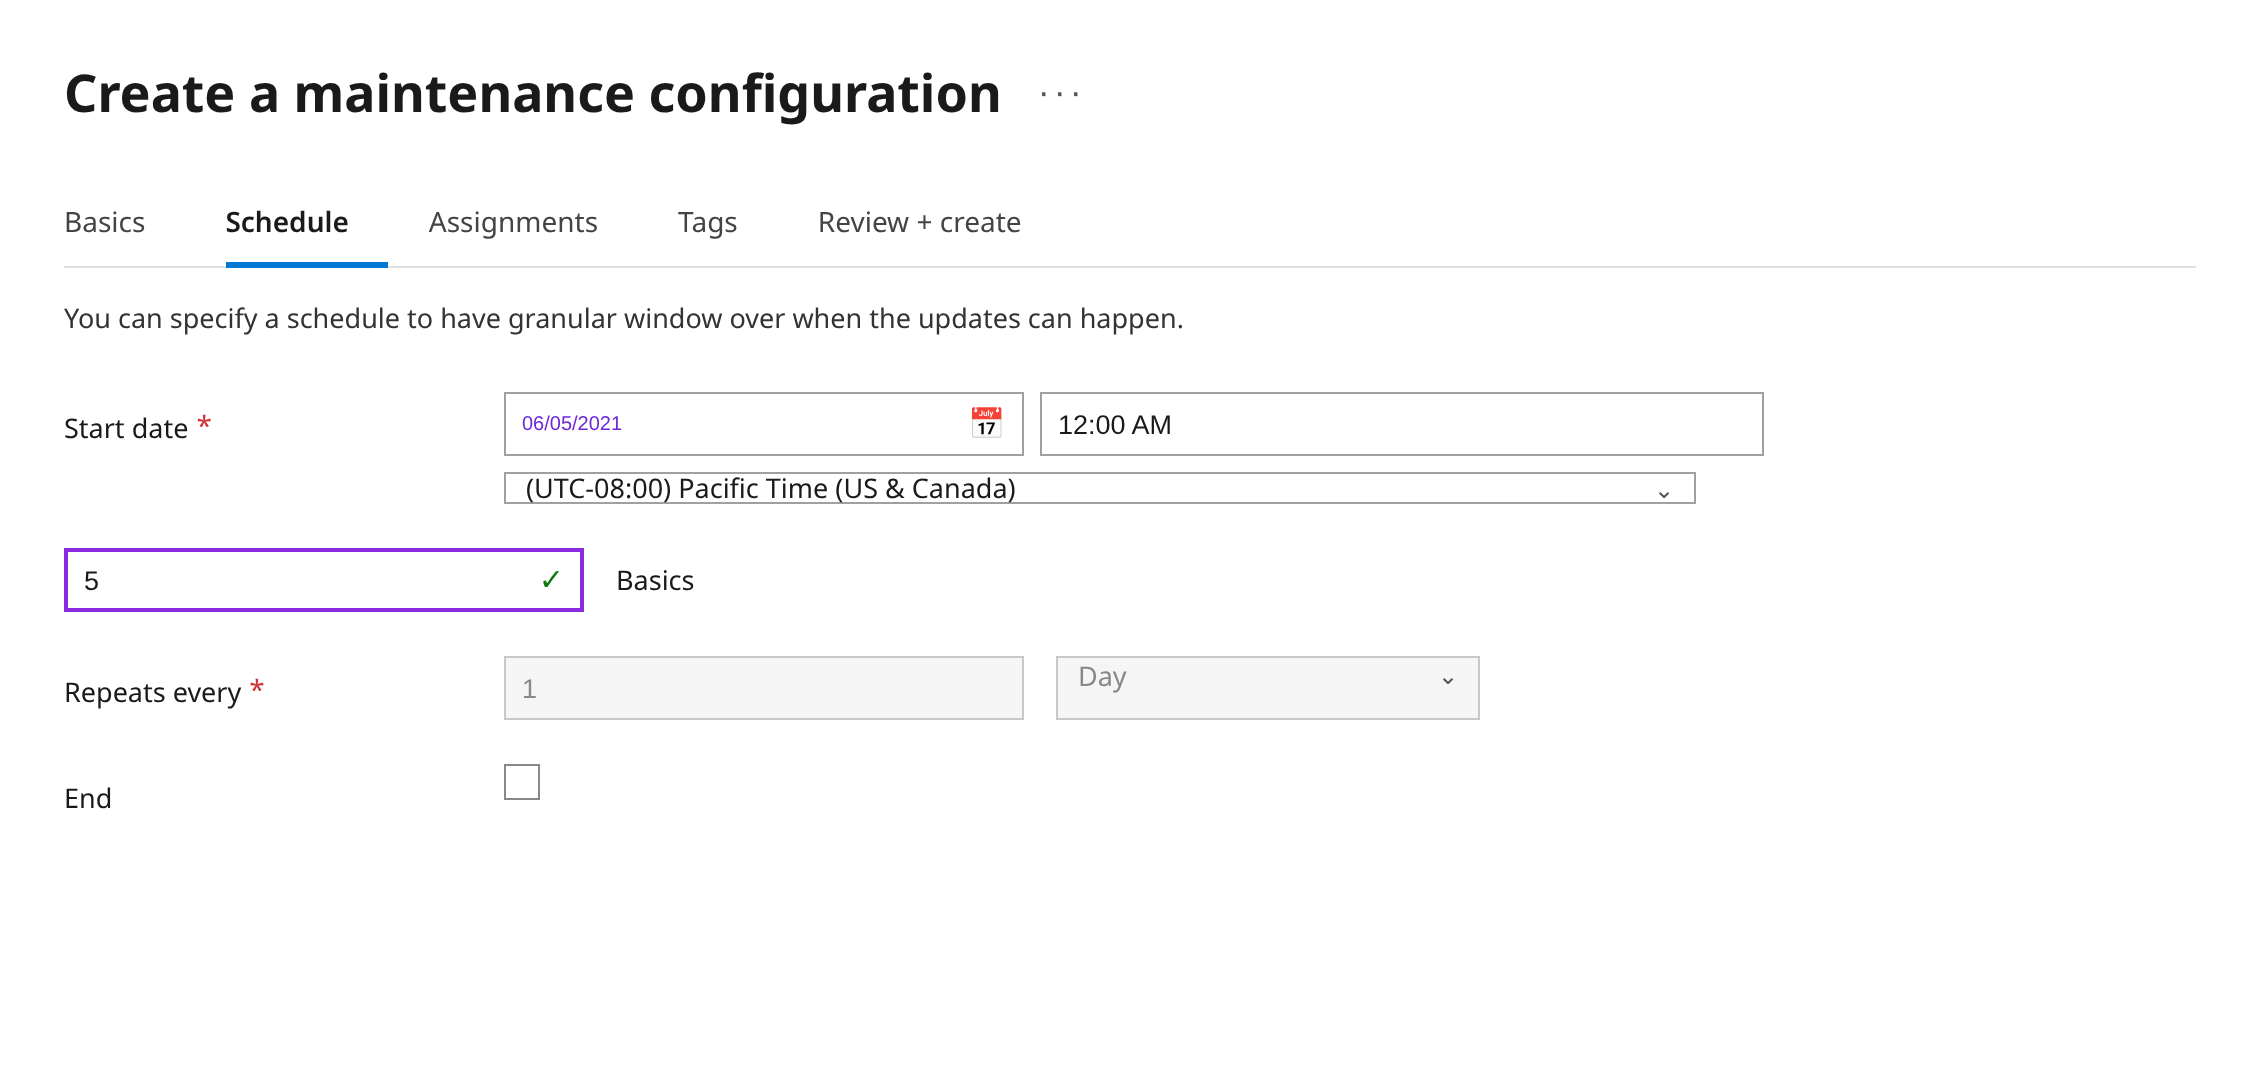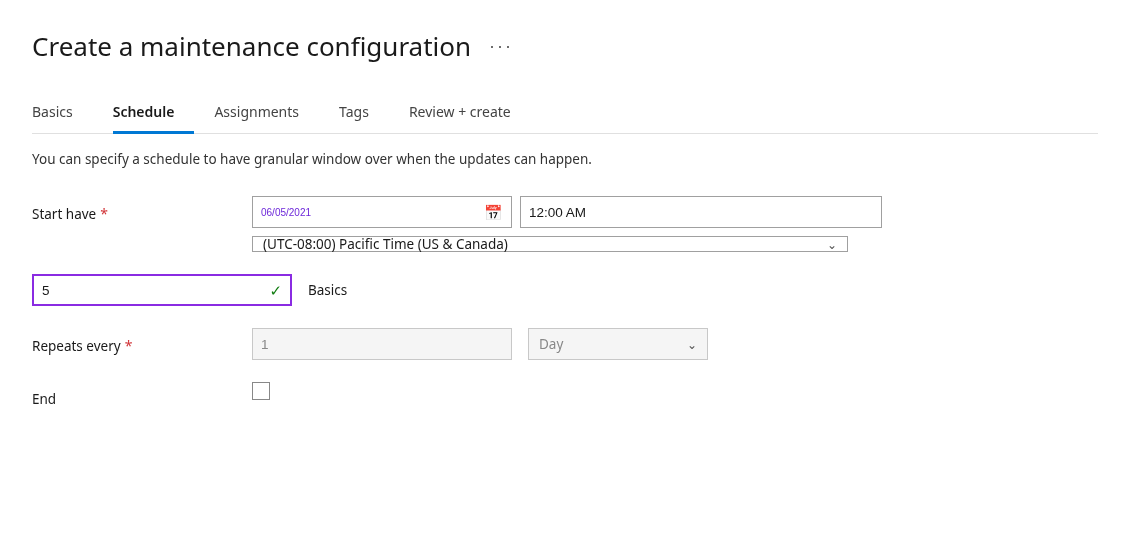--- a/index.html
+++ b/index.html
@@ -16,21 +16,21 @@
       background: #fff;
     }
     .page-header {
       display: flex;
       align-items: center;
       gap: 12px;
       margin-bottom: 28px;
     }
     .page-title {
       font-size: 26px;
-      font-weight: 400;
+      font-weight: 700;
       color: #1a1a1a;
     }
     .ellipsis-btn {
       font-size: 18px;
       color: #555;
       cursor: pointer;
       padding: 2px 6px;
       border: none;
       background: transparent;
       letter-spacing: 2px;
@@ -183,23 +183,23 @@
       height: 32px;
       border: 1px solid #c8c8c8;
       padding: 0 8px;
       font-size: 13.5px;
       color: #888;
       background: #f5f5f5;
       outline: none;
     }
     .repeat-unit-dropdown {
       display: flex;
-      align-items: center;
+      align-items: flex-start;
       justify-content: space-between;
-      width: 180px;
+      width: 212px;
       height: 32px;
       border: 1px solid #c8c8c8;
       padding: 0 10px;
       cursor: pointer;
       background: #f5f5f5;
       font-size: 13.5px;
       color: #888;
       margin-left: 8px;
     }
     
@@ -235,21 +235,21 @@
     <div class="tab">Tags</div>
     <div class="tab">Review + create</div>
   </div>
 
   <p class="description">You can specify a schedule to have granular window over when the updates can happen.</p>
 
   <div class="form-section">
 
     <div class="form-row">
       <div class="form-label">
-        <span>Start have</span>
+        <span>Start date</span>
         <span class="required-star">*</span>
       </div>
       <div class="form-controls">
         <div class="form-controls-row">
           <div class="input-date">
             <input type="text" value="06/05/2021" readonly="" style="">
             <span class="calendar-icon">📅</span>
           </div>
           <input class="input-time" type="text" value="12:00 AM" readonly="" style="">
         </div>

